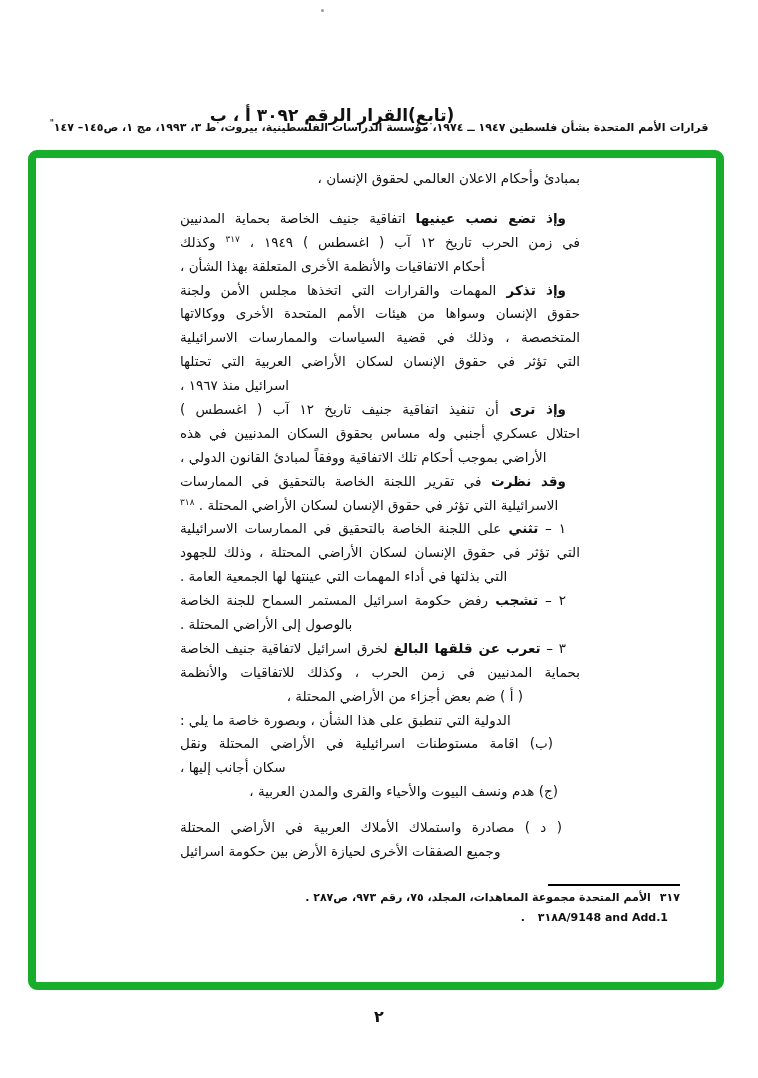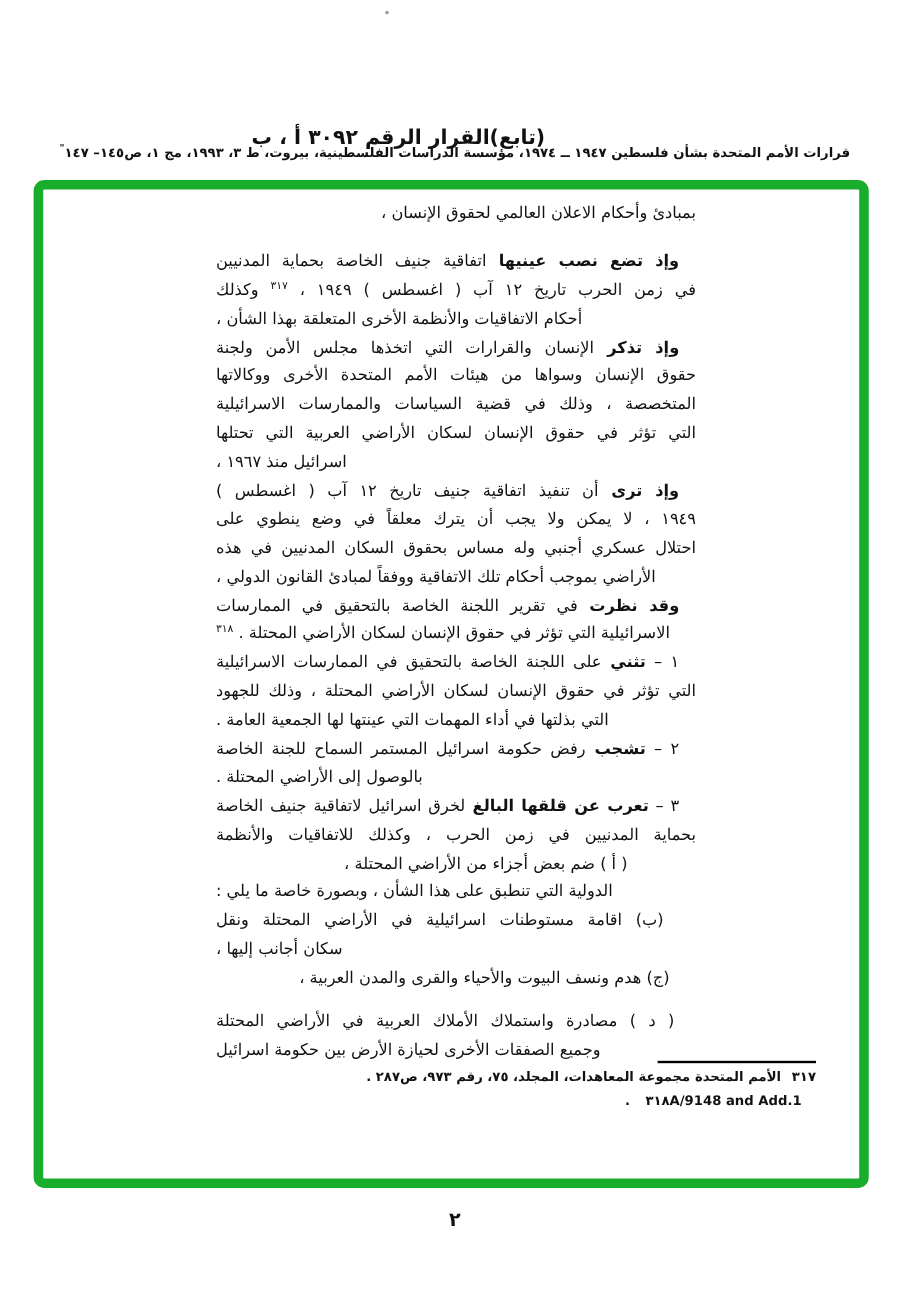--- a/index.html
+++ b/index.html
@@ -53,27 +53,26 @@
 
 <div class="source"><span>قرارات الأمم المتحدة بشأن فلسطين ١٩٤٧ ــ ١٩٧٤، مؤسسة الدراسات الفلسطينية، بيروت، ط ٣، ١٩٩٣، مج ١، ص١٤٥– ١٤٧</span><span class="mark">"</span></div>
 
 <div class="greenbox" style="border-color: rgb(24, 173, 43);"></div>
 
 <div class="bodycol">
     <div class="bline right"><span>بمبادئ وأحكام الاعلان العالمي لحقوق الإنسان ،</span></div>
     <div class="bline justify" style="padding-right: 14px; margin-top: 16px;"><span class="b">وإذ تضع نصب عينيها </span><span>اتفاقية جنيف الخاصة بحماية المدنيين</span></div>
     <div class="bline justify"><span>في زمن الحرب تاريخ ١٢ آب ( اغسطس ) ١٩٤٩ ، </span><span class="sup">٣١٧</span><span> وكذلك</span></div>
     <div class="bline left"><span>أحكام الاتفاقيات والأنظمة الأخرى المتعلقة بهذا الشأن ،</span></div>
-    <div class="bline justify" style="padding-right: 14px;"><span class="b">وإذ تذكر </span><span>الإنسان والقرارات التي اتخذها مجلس الأمن ولجنة</span></div>
+    <div class="bline justify" style="padding-right: 14px;"><span class="b">وإذ تذكر </span><span>المهمات والقرارات التي اتخذها مجلس الأمن ولجنة</span></div>
     <div class="bline justify"><span>حقوق الإنسان وسواها من هيئات الأمم المتحدة الأخرى ووكالاتها</span></div>
     <div class="bline justify"><span>المتخصصة ، وذلك في قضية السياسات والممارسات الاسرائيلية</span></div>
     <div class="bline justify"><span>التي تؤثر في حقوق الإنسان لسكان الأراضي العربية التي تحتلها</span></div>
     <div class="bline left"><span>اسرائيل منذ ١٩٦٧ ،</span></div>
     <div class="bline justify" style="padding-right: 14px;"><span class="b">وإذ ترى </span><span>أن تنفيذ اتفاقية جنيف تاريخ ١٢ آب ( اغسطس )</span></div>
-    <div class="bline justify"><span>١٩٤٩ ، لا يمكن ولا يجب أن يترك معلقاً في وضع ينطوي على</span></div>
     <div class="bline justify"><span>احتلال عسكري أجنبي وله مساس بحقوق السكان المدنيين في هذه</span></div>
     <div class="bline left"><span>الأراضي بموجب أحكام تلك الاتفاقية ووفقاً لمبادئ القانون الدولي ،</span></div>
     <div class="bline justify" style="padding-right: 14px;"><span class="b">وقد نظرت </span><span>في تقرير اللجنة الخاصة بالتحقيق في الممارسات</span></div>
     <div class="bline left"><span>الاسرائيلية التي تؤثر في حقوق الإنسان لسكان الأراضي المحتلة . </span><span class="sup">٣١٨</span></div>
     <div class="bline justify" style="padding-right: 14px;"><span>١ – </span><span class="b">تثني </span><span>على اللجنة الخاصة بالتحقيق في الممارسات الاسرائيلية</span></div>
     <div class="bline justify"><span>التي تؤثر في حقوق الإنسان لسكان الأراضي المحتلة ، وذلك للجهود</span></div>
     <div class="bline left"><span>التي بذلتها في أداء المهمات التي عينتها لها الجمعية العامة .</span></div>
     <div class="bline justify" style="padding-right: 14px;"><span>٢ – </span><span class="b">تشجب </span><span>رفض حكومة اسرائيل المستمر السماح للجنة الخاصة</span></div>
     <div class="bline left"><span>بالوصول إلى الأراضي المحتلة .</span></div>
     <div class="bline justify" style="padding-right: 14px;"><span>٣ – </span><span class="b">تعرب عن قلقها البالغ </span><span>لخرق اسرائيل لاتفاقية جنيف الخاصة</span></div>

